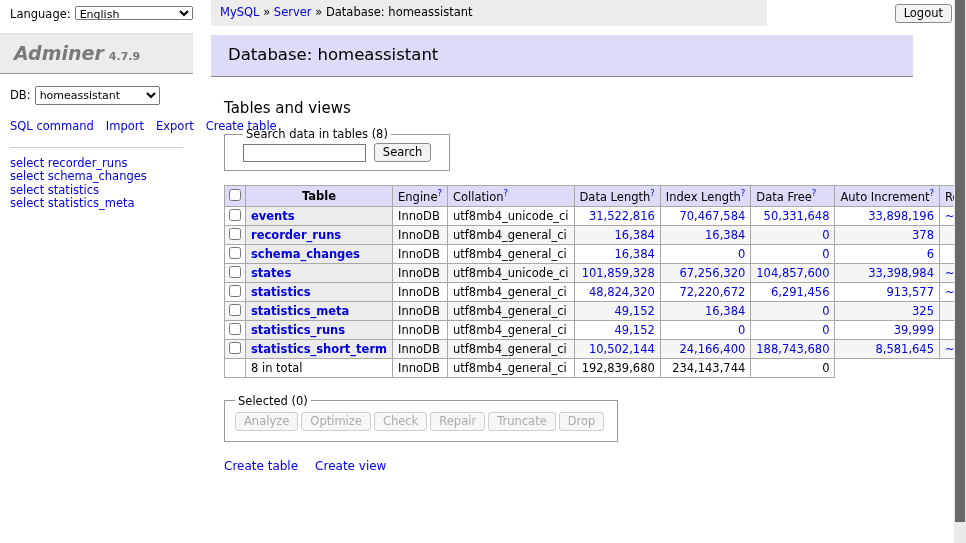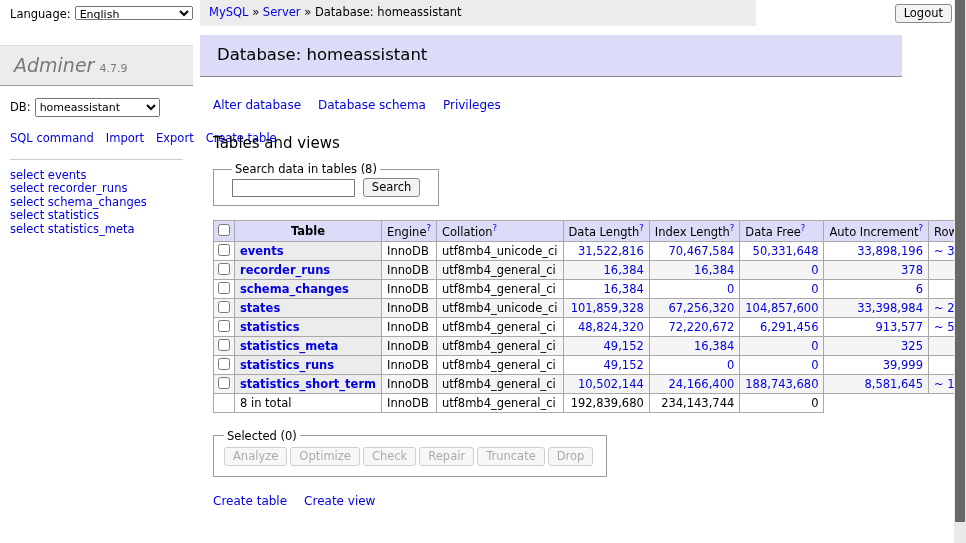--- a/index.html
+++ b/index.html
@@ -11,35 +11,35 @@
     font-size:12px;
   }
   a.lnk { color:#0000e0; text-decoration:none; cursor:pointer; }
   a.lnk.b { font-weight:bold; }
 
   
   #sidebar { position:absolute; left:0; top:0; width:193px; height:543px; background:#fff; }
   .lang-row { padding:6px 0 0 10px; font-size:11.5px; }
   .lang-row select { width:118px; height:14px; font-size:11px; margin-left:4px;
     font-family:"DejaVu Sans","Liberation Sans",sans-serif; }
-  #logo-bar { margin-top:24px; background:#ececec; border-top:1px solid #ddd;
-    border-bottom:1px solid #999; padding:8px 14px 9px; }
+  #logo-bar { margin-top:12px; background:#ececec; border-top:1px solid #ddd;
+    border-bottom:1px solid #999; padding:8px 14px 9px;font-weight:bold; }
   #logo-bar .logo { font-size:19px; font-style:italic; color:#7a7a7a; }
   #logo-bar .version { font-size:11px; color:#7a7a7a; margin-left:5px; }
   .db-row { margin:12px 0 0 10px; font-size:11.5px; }
   .db-row select { width:125px; height:19px; font-size:11px; margin-left:4px;
     font-family:"DejaVu Sans","Liberation Sans",sans-serif; }
   .side-links { margin:14px 10px 0; padding:0 0 12px; border-bottom:1px solid #ccc;
     font-size:11.5px; line-height:1.35; }
   .side-links a { margin-right:12px; white-space:nowrap;text-align:center; }
   .table-links { margin:9px 0 0 10px; padding:0; list-style:none; }
   .table-links li { margin:0; padding:0 0 1px; font-size:11.5px; line-height:12.5px; }
 
   
-  #content { position:absolute; left:200px; top:0; width:702px; }
+  #content { position:absolute; left:211px; top:0; width:702px; }
   #breadcrumb { background:#ececec; width:556px; padding:5px 9px 7px; font-size:11.5px; }
   #logout-btn { position:absolute; top:4px; right:14px;
     font-size:11.5px; padding:1px 8px 2px; background:#f3f3f3;
     border:1px solid #8a8a8a; border-radius:3px;
     font-family:"DejaVu Sans","Liberation Sans",sans-serif; }
   h2.page-title { margin:9px 0 0; background:#dcdcf8; border-bottom:1px solid #888;
     padding:10px 17px 12px; font-size:16.5px; font-weight:normal; }
   .actions { margin:21px 0 0 13px; }
   .actions a { margin-right:17px; }
   h3.sec { margin:22px 0 0 13px; font-size:15px; font-weight:normal; }
@@ -102,32 +102,30 @@
     <span>Language:</span><select><option>English</option></select>
   </div>
   <div id="logo-bar">
     <span class="logo">Adminer</span><span class="version">4.7.9</span>
   </div>
   <div class="db-row">
     <span>DB:</span><select><option>homeassistant</option></select>
   </div>
   <p class="side-links"><a class="lnk" href="#">SQL command</a><a class="lnk" href="#">Import</a><a class="lnk" href="#">Export</a><a class="lnk" href="#">Create table</a></p>
   <ul class="table-links">
-      <li><a class="lnk" href="#">select events</a></li>
       <li><a class="lnk" href="#">select recorder_runs</a></li>
       <li><a class="lnk" href="#">select schema_changes</a></li>
       <li><a class="lnk" href="#">select statistics</a></li>
       <li><a class="lnk" href="#">select statistics_meta</a></li>
     </ul>
 </div>
 
 <div id="content">
   <div id="breadcrumb"><a class="lnk" href="#">MySQL</a> » <a class="lnk" href="#">Server</a> » <span>Database: homeassistant</span></div>
   <h2 class="page-title">Database: homeassistant</h2>
-  <p class="actions"><a class="lnk" href="#">Alter database</a><a class="lnk" href="#">Database schema</a><a class="lnk" href="#">Privileges</a></p>
   <h3 class="sec">Tables and views</h3>
 
   <fieldset>
     <legend>Search data in tables (8)</legend>
     <input id="search-input" type="text" value="" style="">
     <button class="btn">Search</button>
   </fieldset>
 
   <table id="tables">
     <thead>

